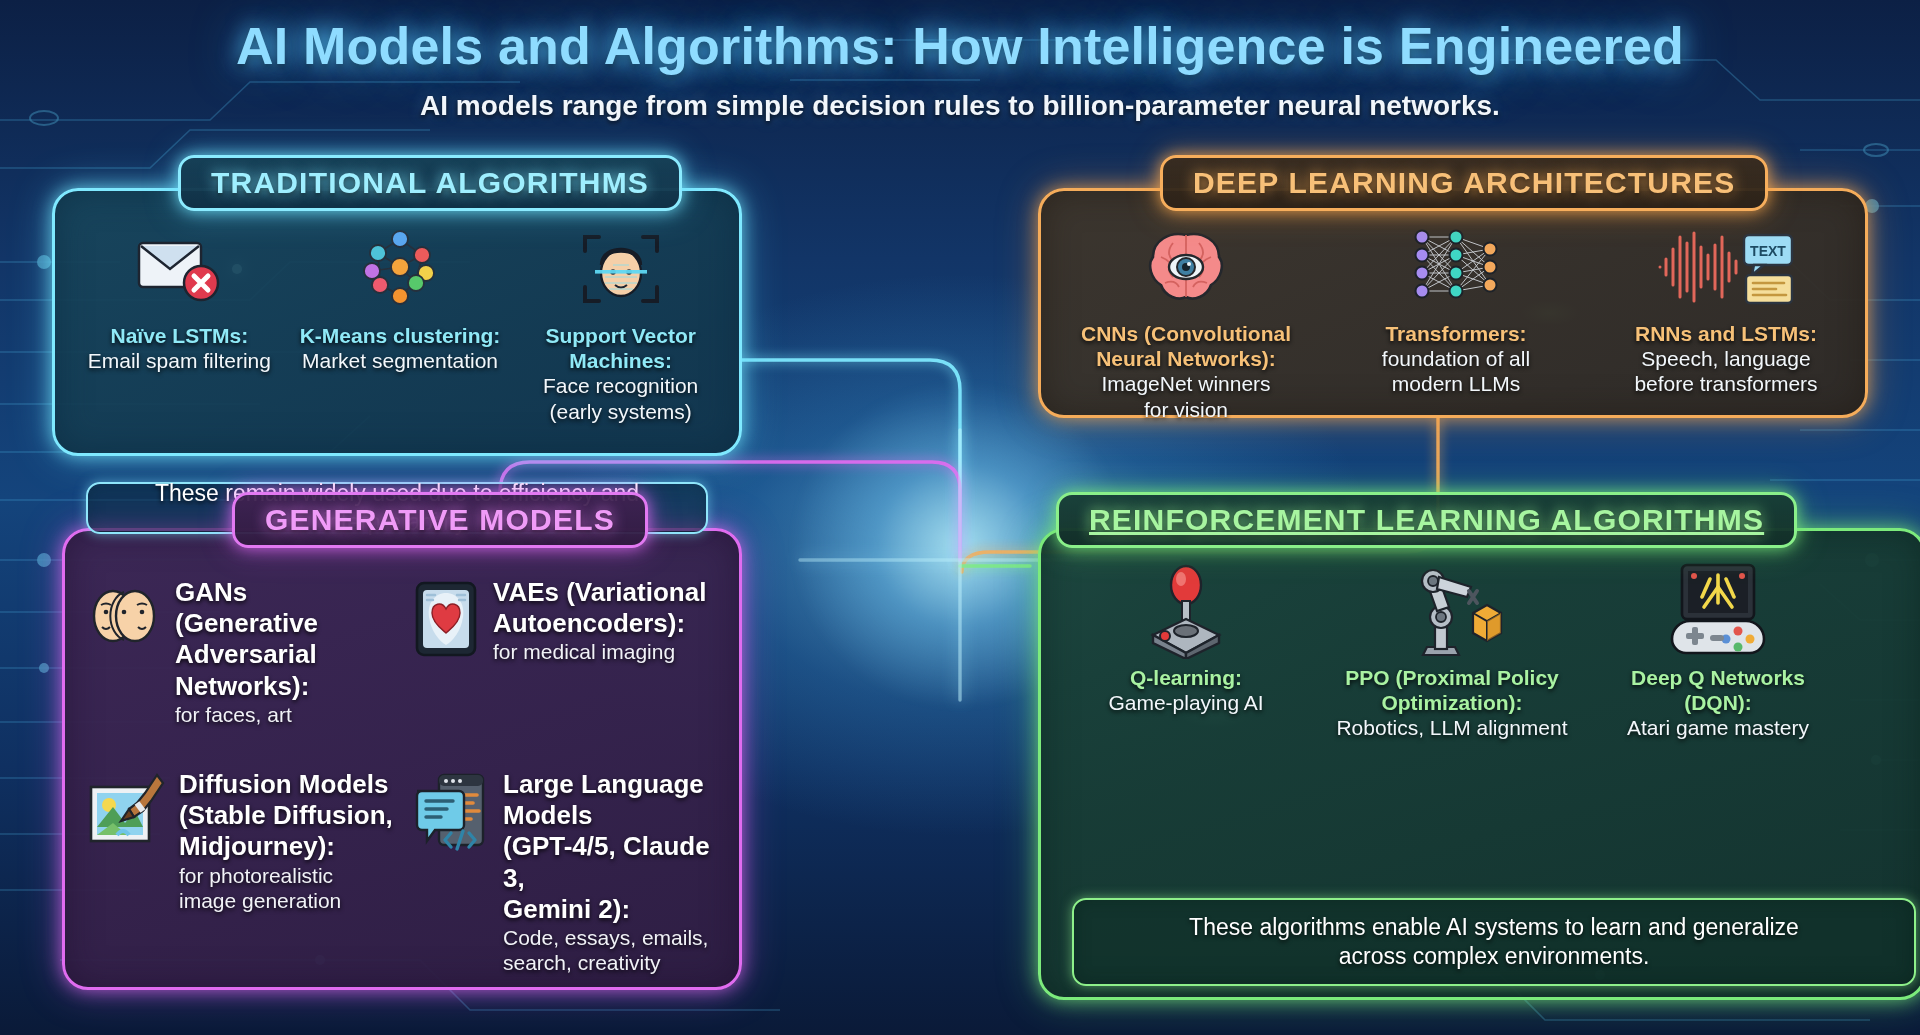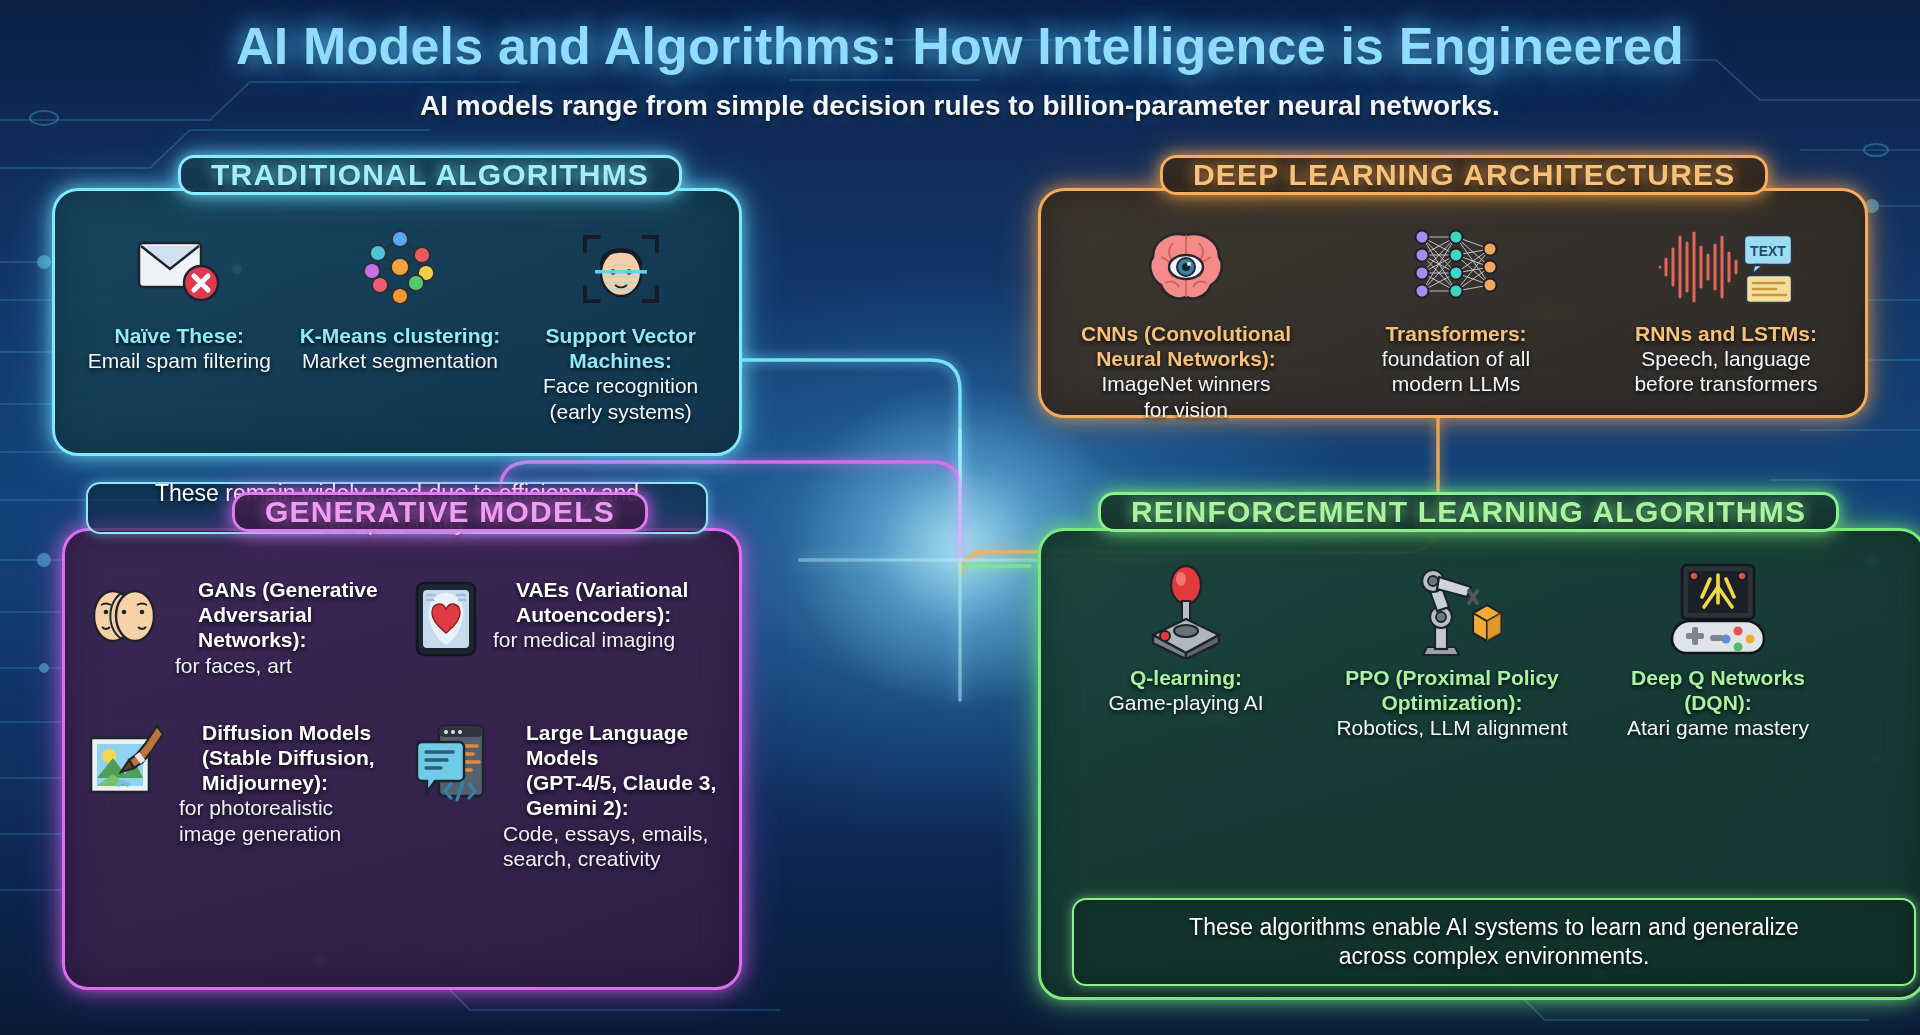--- a/index.html
+++ b/index.html
@@ -56,21 +56,21 @@
   }
 
   
   .panel {
     position: absolute; z-index: 5;
     border-radius: 26px; border: 3px solid; 
   }
 
   .ptitle {
     position: absolute; z-index: 7;
-    height: 40px; padding: 0 30px;
+    height: 56px; padding: 0 30px;
     display: flex; align-items: center; justify-content: center;
     border-radius: 16px; border: 3px solid;
     font-size: 30px; font-weight: 700; letter-spacing: 1.2px;
     white-space: nowrap;
   }
 
   
   #p-trad { left: 52px; top: 188px; width: 690px; height: 268px;
     border-color:#7fe9ff; background: linear-gradient(160deg, rgba(24,70,92,.92), rgba(17,52,74,.92));
     box-shadow: 0 0 18px rgba(120,235,255,.75), 0 0 42px rgba(90,215,255,.40), inset 0 0 34px rgba(10,40,60,.55); }
@@ -96,43 +96,43 @@
     box-shadow: 0 0 18px rgba(225,110,245,.70), 0 0 40px rgba(205,85,235,.38), inset 0 0 34px rgba(28,12,42,.5); }
   #t-gen { left: 232px; top: 492px; color:#f09bf8; border-color:#e279f2;
     background: linear-gradient(180deg, rgba(64,34,82,.95), rgba(48,26,64,.95));
     text-shadow: 0 0 14px rgba(235,130,250,.9), 0 2px 4px rgba(0,0,0,.7);
     box-shadow: 0 0 16px rgba(225,110,245,.8), 0 0 32px rgba(205,85,235,.4); }
 
   
   #p-rl { left: 1038px; top: 528px; width: 888px; height: 472px;
     border-color:#7ceb7c; background: linear-gradient(160deg, rgba(26,66,56,.95), rgba(20,52,46,.95));
     box-shadow: 0 0 18px rgba(124,235,124,.70), 0 0 40px rgba(100,220,110,.38), inset 0 0 34px rgba(8,30,24,.5); }
-  #t-rl { left: 1098px; top: 492px; color:#a7f5a0; border-color:#8af08a;
+  #t-rl { left: 1056px; top: 492px; color:#a7f5a0; border-color:#8af08a;
     background: linear-gradient(180deg, rgba(24,62,52,.95), rgba(18,46,40,.95));
     text-shadow: 0 0 14px rgba(150,245,150,.9), 0 2px 4px rgba(0,0,0,.7);
-    box-shadow: 0 0 16px rgba(124,235,124,.8), 0 0 32px rgba(100,220,110,.4); }
+    box-shadow: 0 0 16px rgba(124,235,124,.8), 0 0 32px rgba(100,220,110,.4); text-decoration: underline; }
 
   
   .row3 { position:absolute; display:flex; z-index:7; }
   .col3 { flex:1; display:flex; flex-direction:column; align-items:center; }
   .icon-wrap { height:84px; display:flex; align-items:center; justify-content:center; margin-bottom:12px; }
   .itxt { text-align:center; line-height:1.20; }
   .itxt .hl { font-weight:700; font-size:21px; display:block; text-shadow:0 2px 4px rgba(0,0,0,.85); }
   .itxt .dsc { font-weight:400; font-size:21px; color:#f2f7fb; display:block; text-shadow:0 2px 4px rgba(0,0,0,.85); }
   #p-trad .hl { color:#8fe9f7; }
   #p-deep .hl { color:#f7c178; }
   #p-rl   .hl { color:#a9f2a2; }
 
   
   .gen-grid { position:absolute; left:14px; top:46px; width:652px; z-index:7; }
   .gen-row { display:flex; }
   .gen-cell { flex:1; display:flex; align-items:flex-start; gap:14px; padding:0 8px; }
   .gen-cell .icon-wrap { height:auto; margin:0; padding-top:2px; flex:0 0 auto; }
   .gen-cell .itxt { text-align:left; }
-  .gen-cell .hl { color:#ffffff; font-size:21px; font-weight:700;margin-left:23px; }
+  .gen-cell .hl { color:#ffffff; font-size:26px; font-weight:700; }
   .gen-cell .dsc { color:#f1f2f7; font-size:21px; }
 
   
   .note {
     position:absolute; z-index:7; border-radius:14px; border:2px solid;
     display:flex; align-items:center; justify-content:center; text-align:center;
     font-size:23px; color:#ffffff; line-height:1.25;
     text-shadow: 0 2px 4px rgba(0,0,0,.85);
   }
   #note-trad { left:86px; top:482px; width:622px; height:52px;
@@ -233,21 +233,21 @@
       <div class="col3">
         <div class="icon-wrap">
           <svg width="88" height="72" viewBox="0 0 88 72">
             <rect x="4" y="10" width="62" height="44" rx="4" fill="#eef3f8" stroke="#1d2430" stroke-width="2.5"></rect>
             <path d="M6 13 L35 36 L64 13" fill="#cfe0ef" stroke="#1d2430" stroke-width="2.5"></path>
             <circle cx="66" cy="50" r="17" fill="#e03a4e" stroke="#1d2430" stroke-width="2.5"></circle>
             <path d="M59 43 L73 57 M73 43 L59 57" stroke="#fff" stroke-width="5" stroke-linecap="round"></path>
           </svg>
         </div>
         <div class="itxt">
-          <span class="hl">Naïve These:</span>
+          <span class="hl">Naïve LSTMs:</span>
           <span class="dsc">Email spam filtering</span>
         </div>
       </div>
 
       <div class="col3">
         <div class="icon-wrap">
           <svg width="84" height="80" viewBox="0 0 84 80">
             <g stroke="#26303c" stroke-width="1.6" fill="none">
               <path d="M20 24 L42 10 L64 26 L58 54 L42 66 L22 56 Z"></path>
               <path d="M14 42 L42 38 L64 26 M14 42 L22 56 M42 38 L58 54 M42 38 L20 24 M22 56 L42 66"></path>

